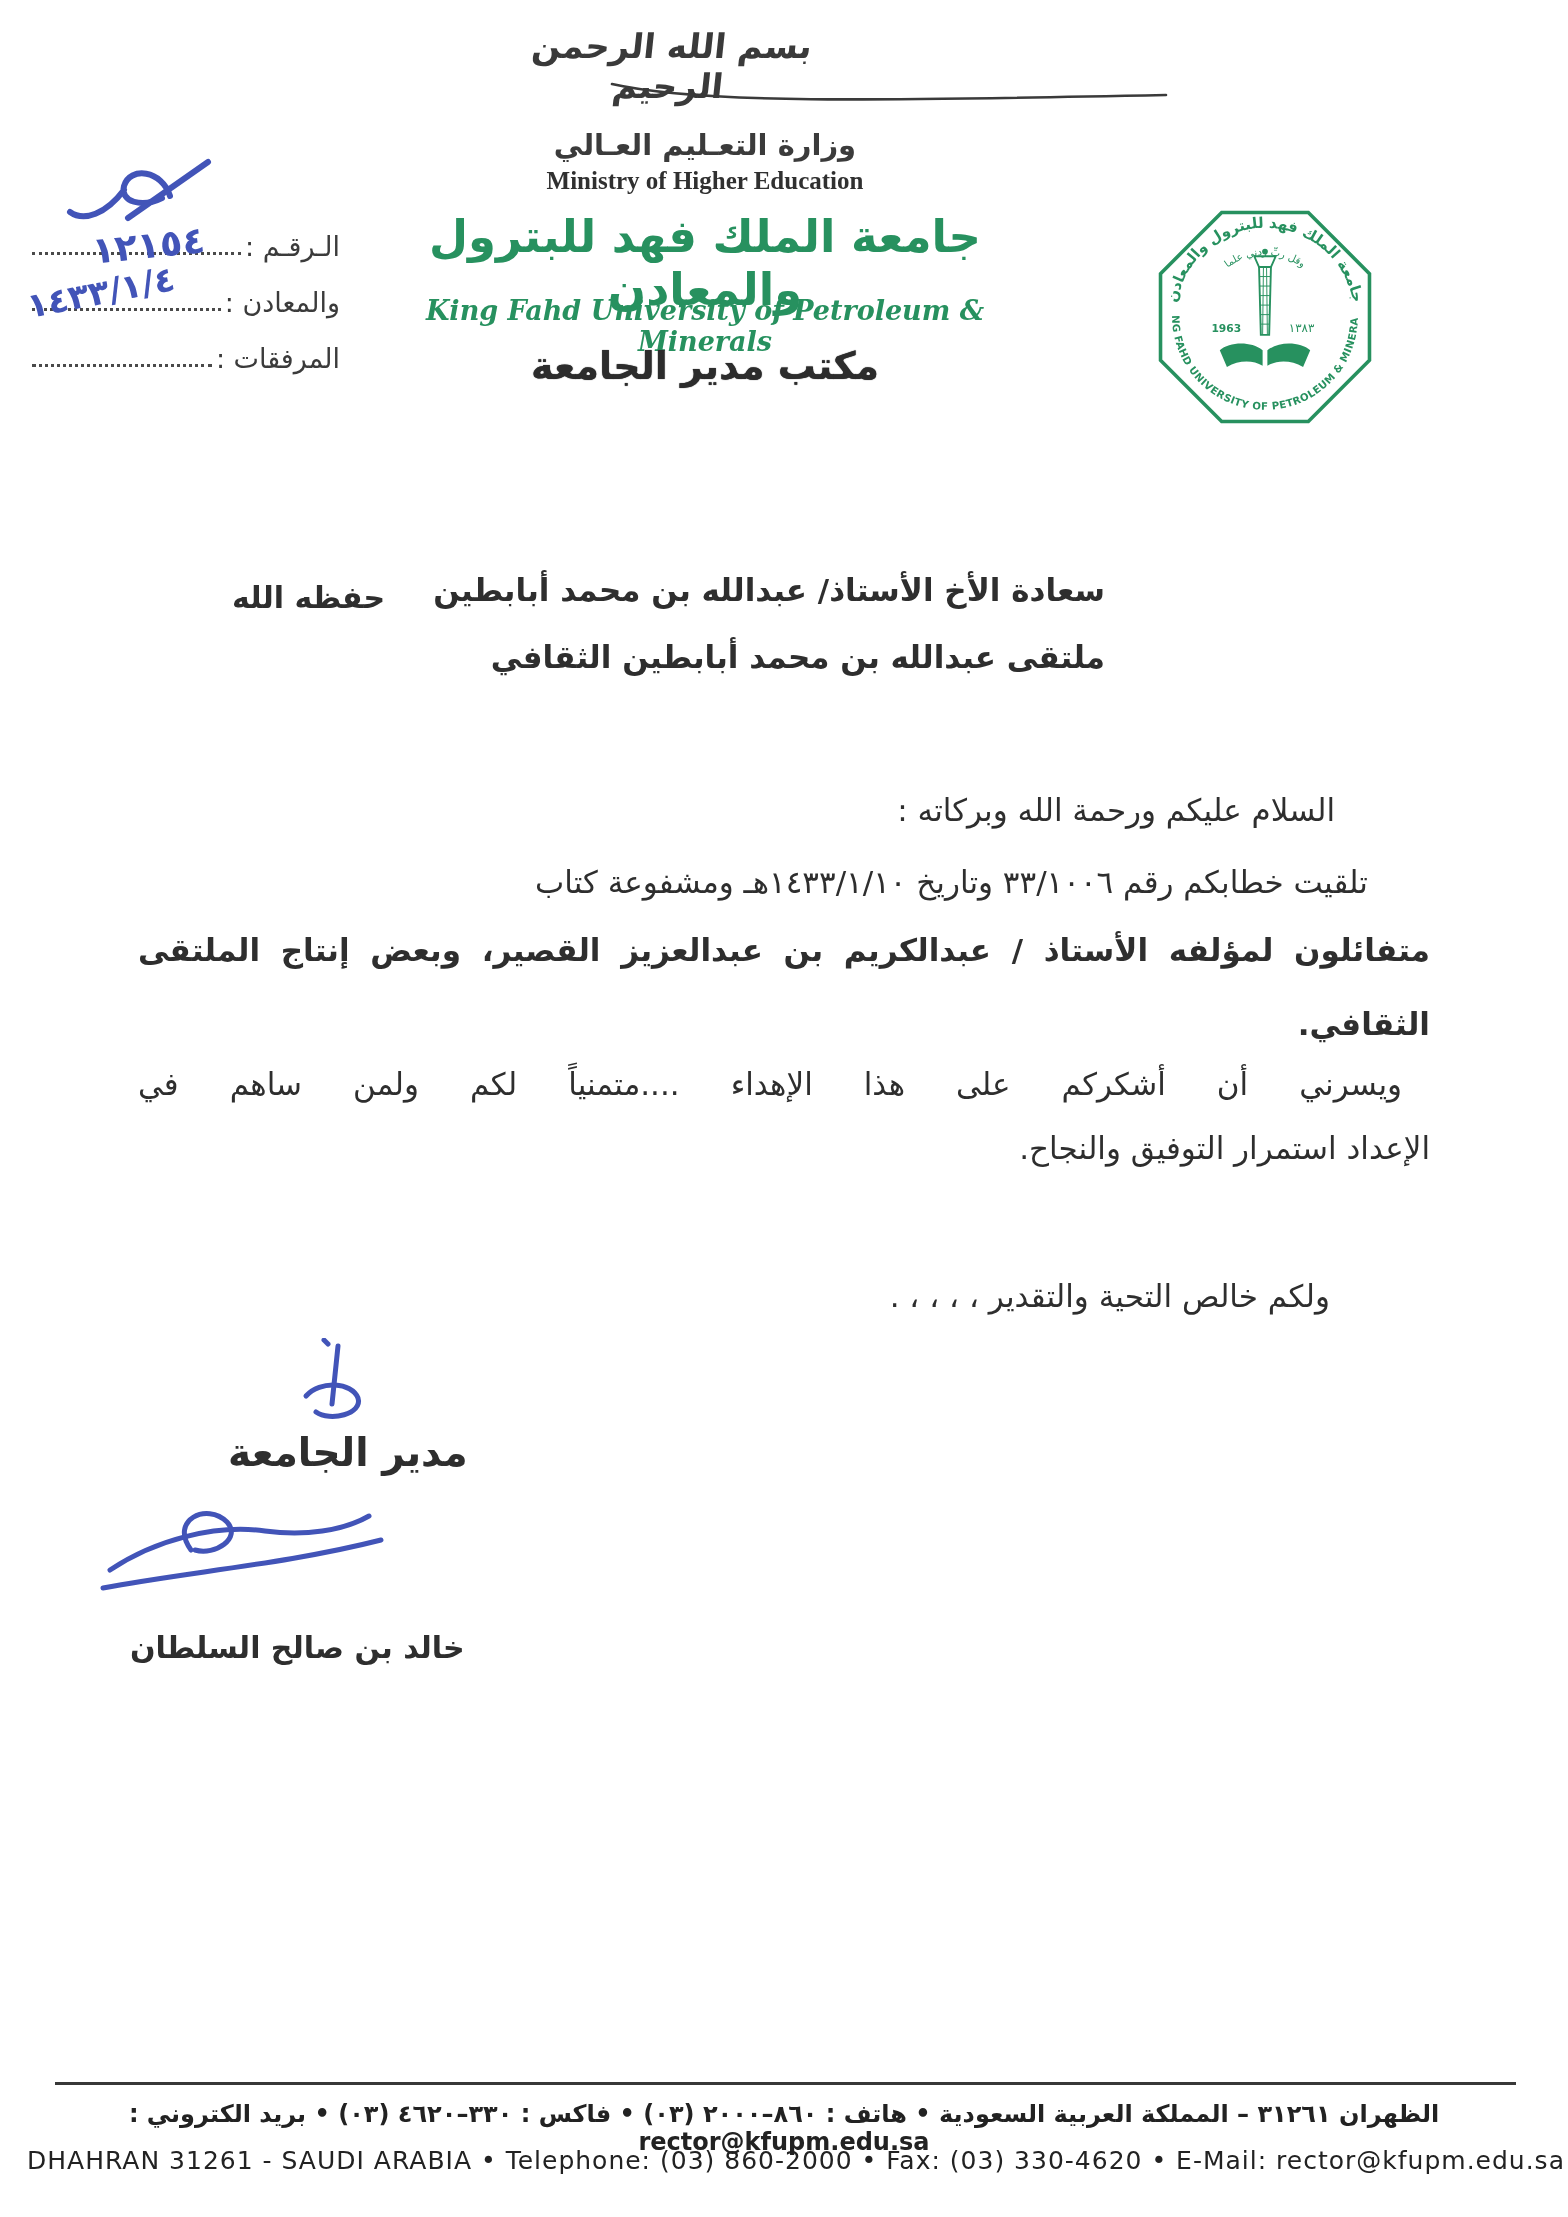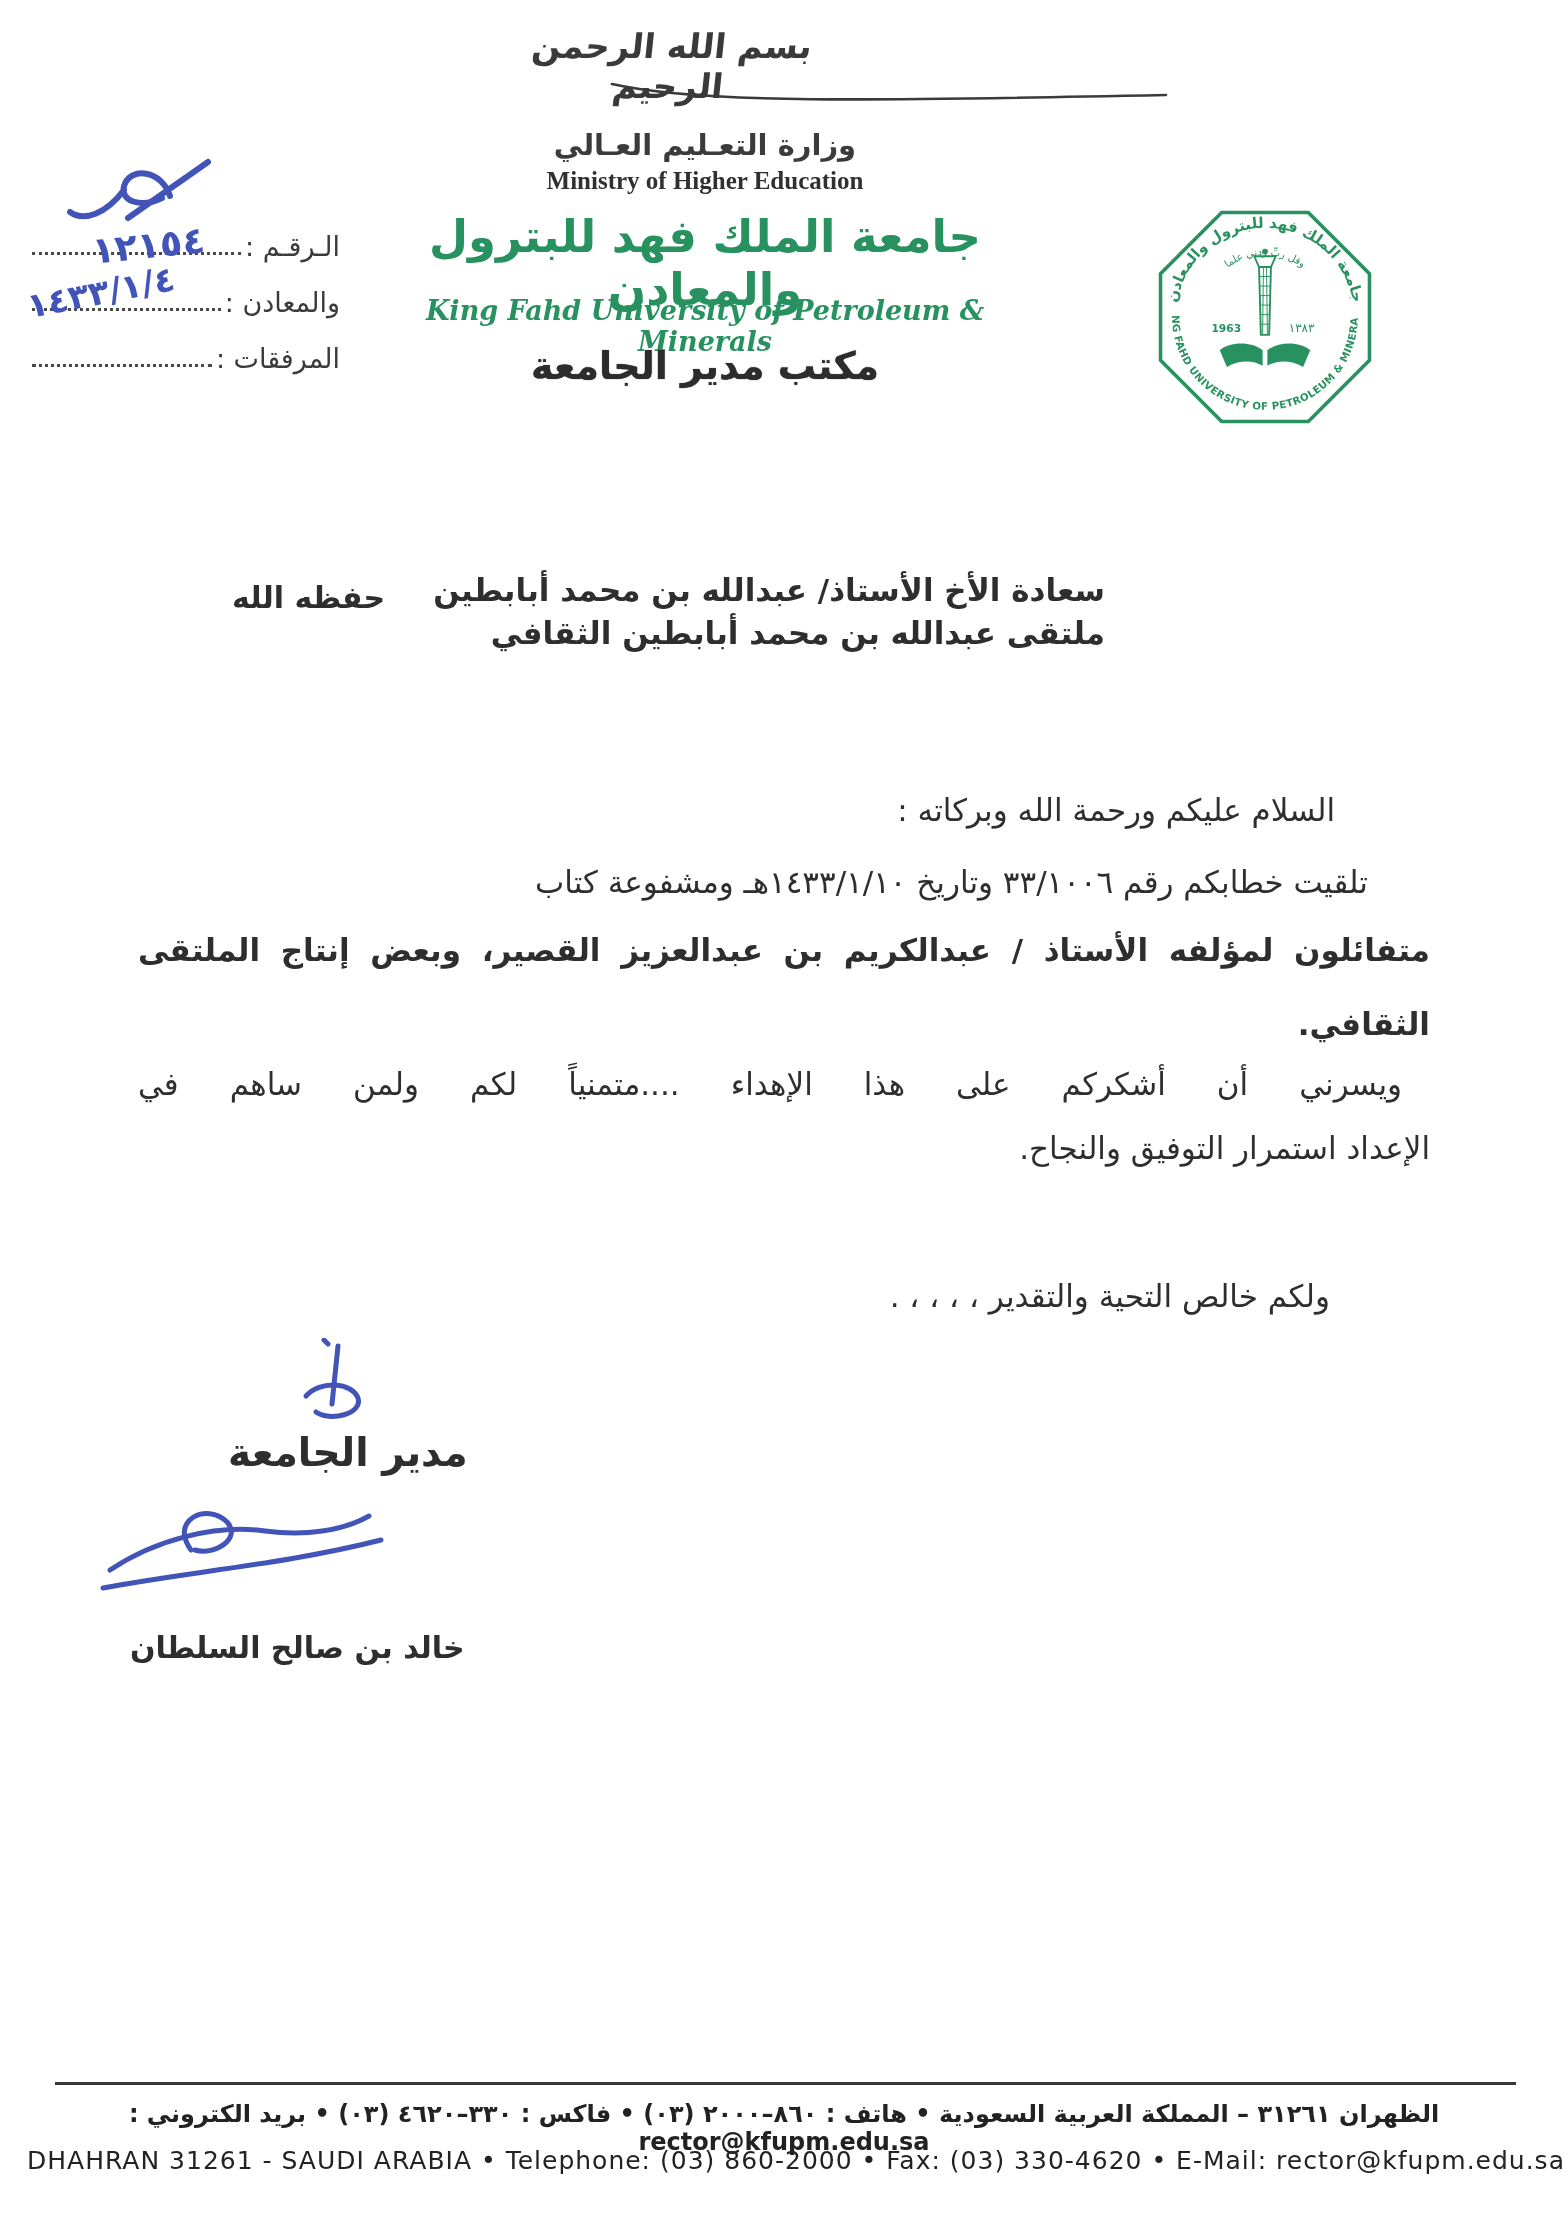--- a/index.html
+++ b/index.html
@@ -42,21 +42,21 @@
   .ink{stroke:var(--ink-blue,#4254b8);fill:none;stroke-linecap:round;stroke-linejoin:round;}
   
   .logo{position:absolute;top:198px;left:1146px;width:238px;height:238px;}
   .lg-line{stroke:var(--green,#27915f);fill:none;}
   .lg-fill{fill:var(--green,#27915f);stroke:none;}
   .lg-text{fill:var(--green,#27915f);font-family:"DejaVu Sans", sans-serif;}
   
   .rtl{direction:rtl;}
   .recipient{position:absolute;top:575px;right:463px;text-align:right;
     font-size:31px;font-weight:bold;white-space:nowrap;line-height:1;}
-  .recipient .line2{margin-top:12px;}
+  .recipient .line2{margin-top:36px;}
   .hafizah{position:absolute;top:580px;left:232px;font-size:30px;font-weight:bold;}
   .greeting{position:absolute;top:748px;right:233px;font-size:31px;white-space:nowrap;margin-top:44px;}
   .body-block{position:absolute;top:858px;left:138px;width:1292px;
     font-size:31px;line-height:48px;text-align:right;}
   .body-block .ln{display:block;}
   .stretch{text-align:justify;text-align-last:justify;}
   .ln-1{text-indent:62px;margin-bottom:20px;}
   .ln-2{font-weight:bold;margin-bottom:26px;}
   .ln-3{font-weight:bold;margin-bottom:12px;}
   .ln-4{text-indent:28px;margin-bottom:16px;}

